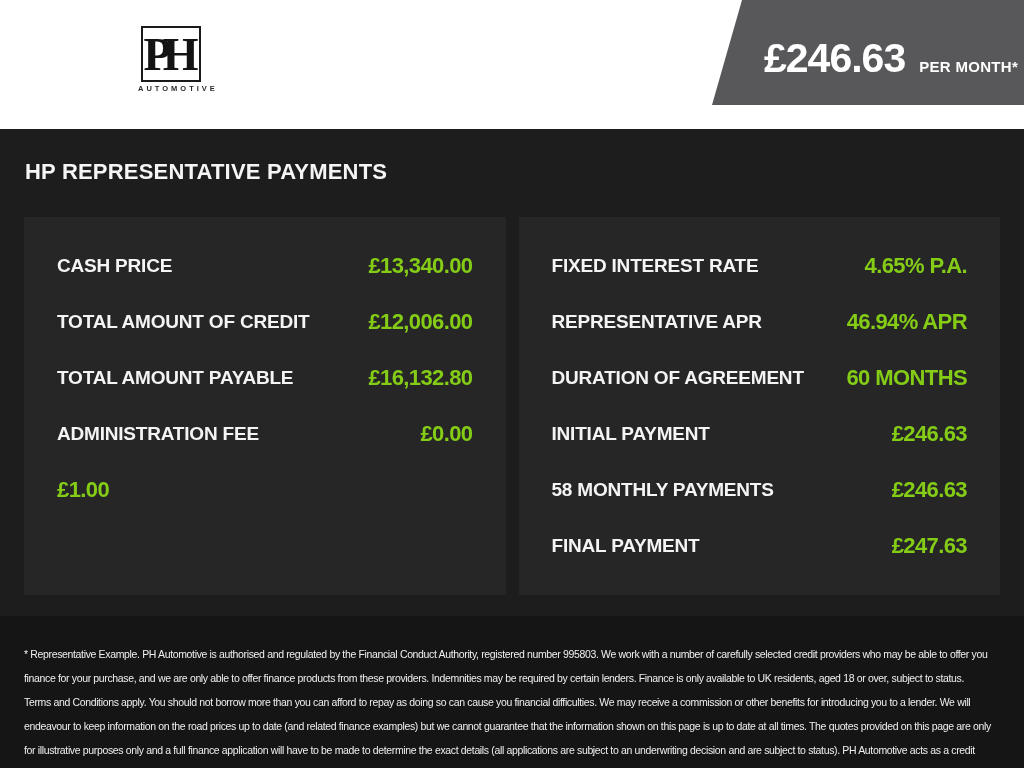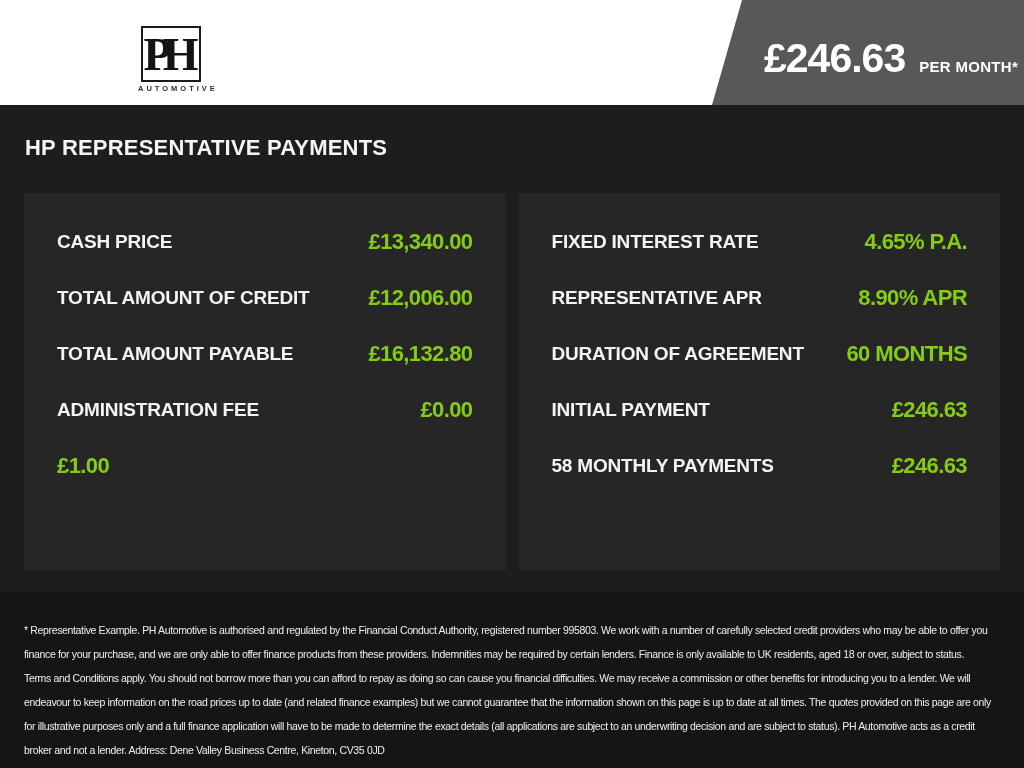--- a/index.html
+++ b/index.html
@@ -6,21 +6,21 @@
   html, body { width: 1024px; height: 768px; overflow: hidden; }
   body {
     font-family: "Liberation Sans", sans-serif;
     background: #1d1d1d;
   }
   .page { position: relative; width: 1024px; height: 768px; background: #1d1d1d; }
 
   
   .topbar {
     position: relative;
-    width: 100%; height: 105px;
+    width: 100%; height: 129px;
     background: #ffffff;
   }
   .logo {
     position: absolute; left: 138px; top: 26px;
     width: 66px; text-align: center;
   }
   .logo-box {
     width: 60px; height: 56px; margin: 0 auto;
     border: 2px solid #1a1a1a;
     display: flex; align-items: center; justify-content: center;
@@ -154,34 +154,38 @@
         </div>
       </div>
 
       <div class="panel">
         <div class="finance-row">
           <span class="finance-label">FIXED INTEREST RATE</span>
           <span class="finance-value">4.65% P.A.</span>
         </div>
         <div class="finance-row">
           <span class="finance-label">REPRESENTATIVE APR</span>
-          <span class="finance-value">8.90% APR</span>
+          <span class="finance-value">46.94% APR</span>
         </div>
         <div class="finance-row">
           <span class="finance-label">DURATION OF AGREEMENT</span>
           <span class="finance-value">60 MONTHS</span>
         </div>
         <div class="finance-row">
           <span class="finance-label">INITIAL PAYMENT</span>
           <span class="finance-value">£246.63</span>
         </div>
         <div class="finance-row">
           <span class="finance-label">58 MONTHLY PAYMENTS</span>
           <span class="finance-value">£246.63</span>
         </div>
+        <div class="finance-row">
+          <span class="finance-label">FINAL PAYMENT</span>
+          <span class="finance-value">£247.63</span>
+        </div>
       </div>
 
     </div>
   </section>
 
   <footer class="disclaimer-section">
     <p class="disclaimer-text">* Representative Example. PH Automotive is authorised and regulated by the Financial Conduct Authority, registered number 995803. We work with a number of carefully selected credit providers who may be able to offer you finance for your purchase, and we are only able to offer finance products from these providers. Indemnities may be required by certain lenders. Finance is only available to UK residents, aged 18 or over, subject to status. Terms and Conditions apply. You should not borrow more than you can afford to repay as doing so can cause you financial difficulties. We may receive a commission or other benefits for introducing you to a lender. We will endeavour to keep information on the road prices up to date (and related finance examples) but we cannot guarantee that the information shown on this page is up to date at all times. The quotes provided on this page are only for illustrative purposes only and a full finance application will have to be made to determine the exact details (all applications are subject to an underwriting decision and are subject to status). PH Automotive acts as a credit broker and not a lender. Address: Dene Valley Business Centre, Kineton, CV35 0JD</p>
   </footer>
 
 </div>

